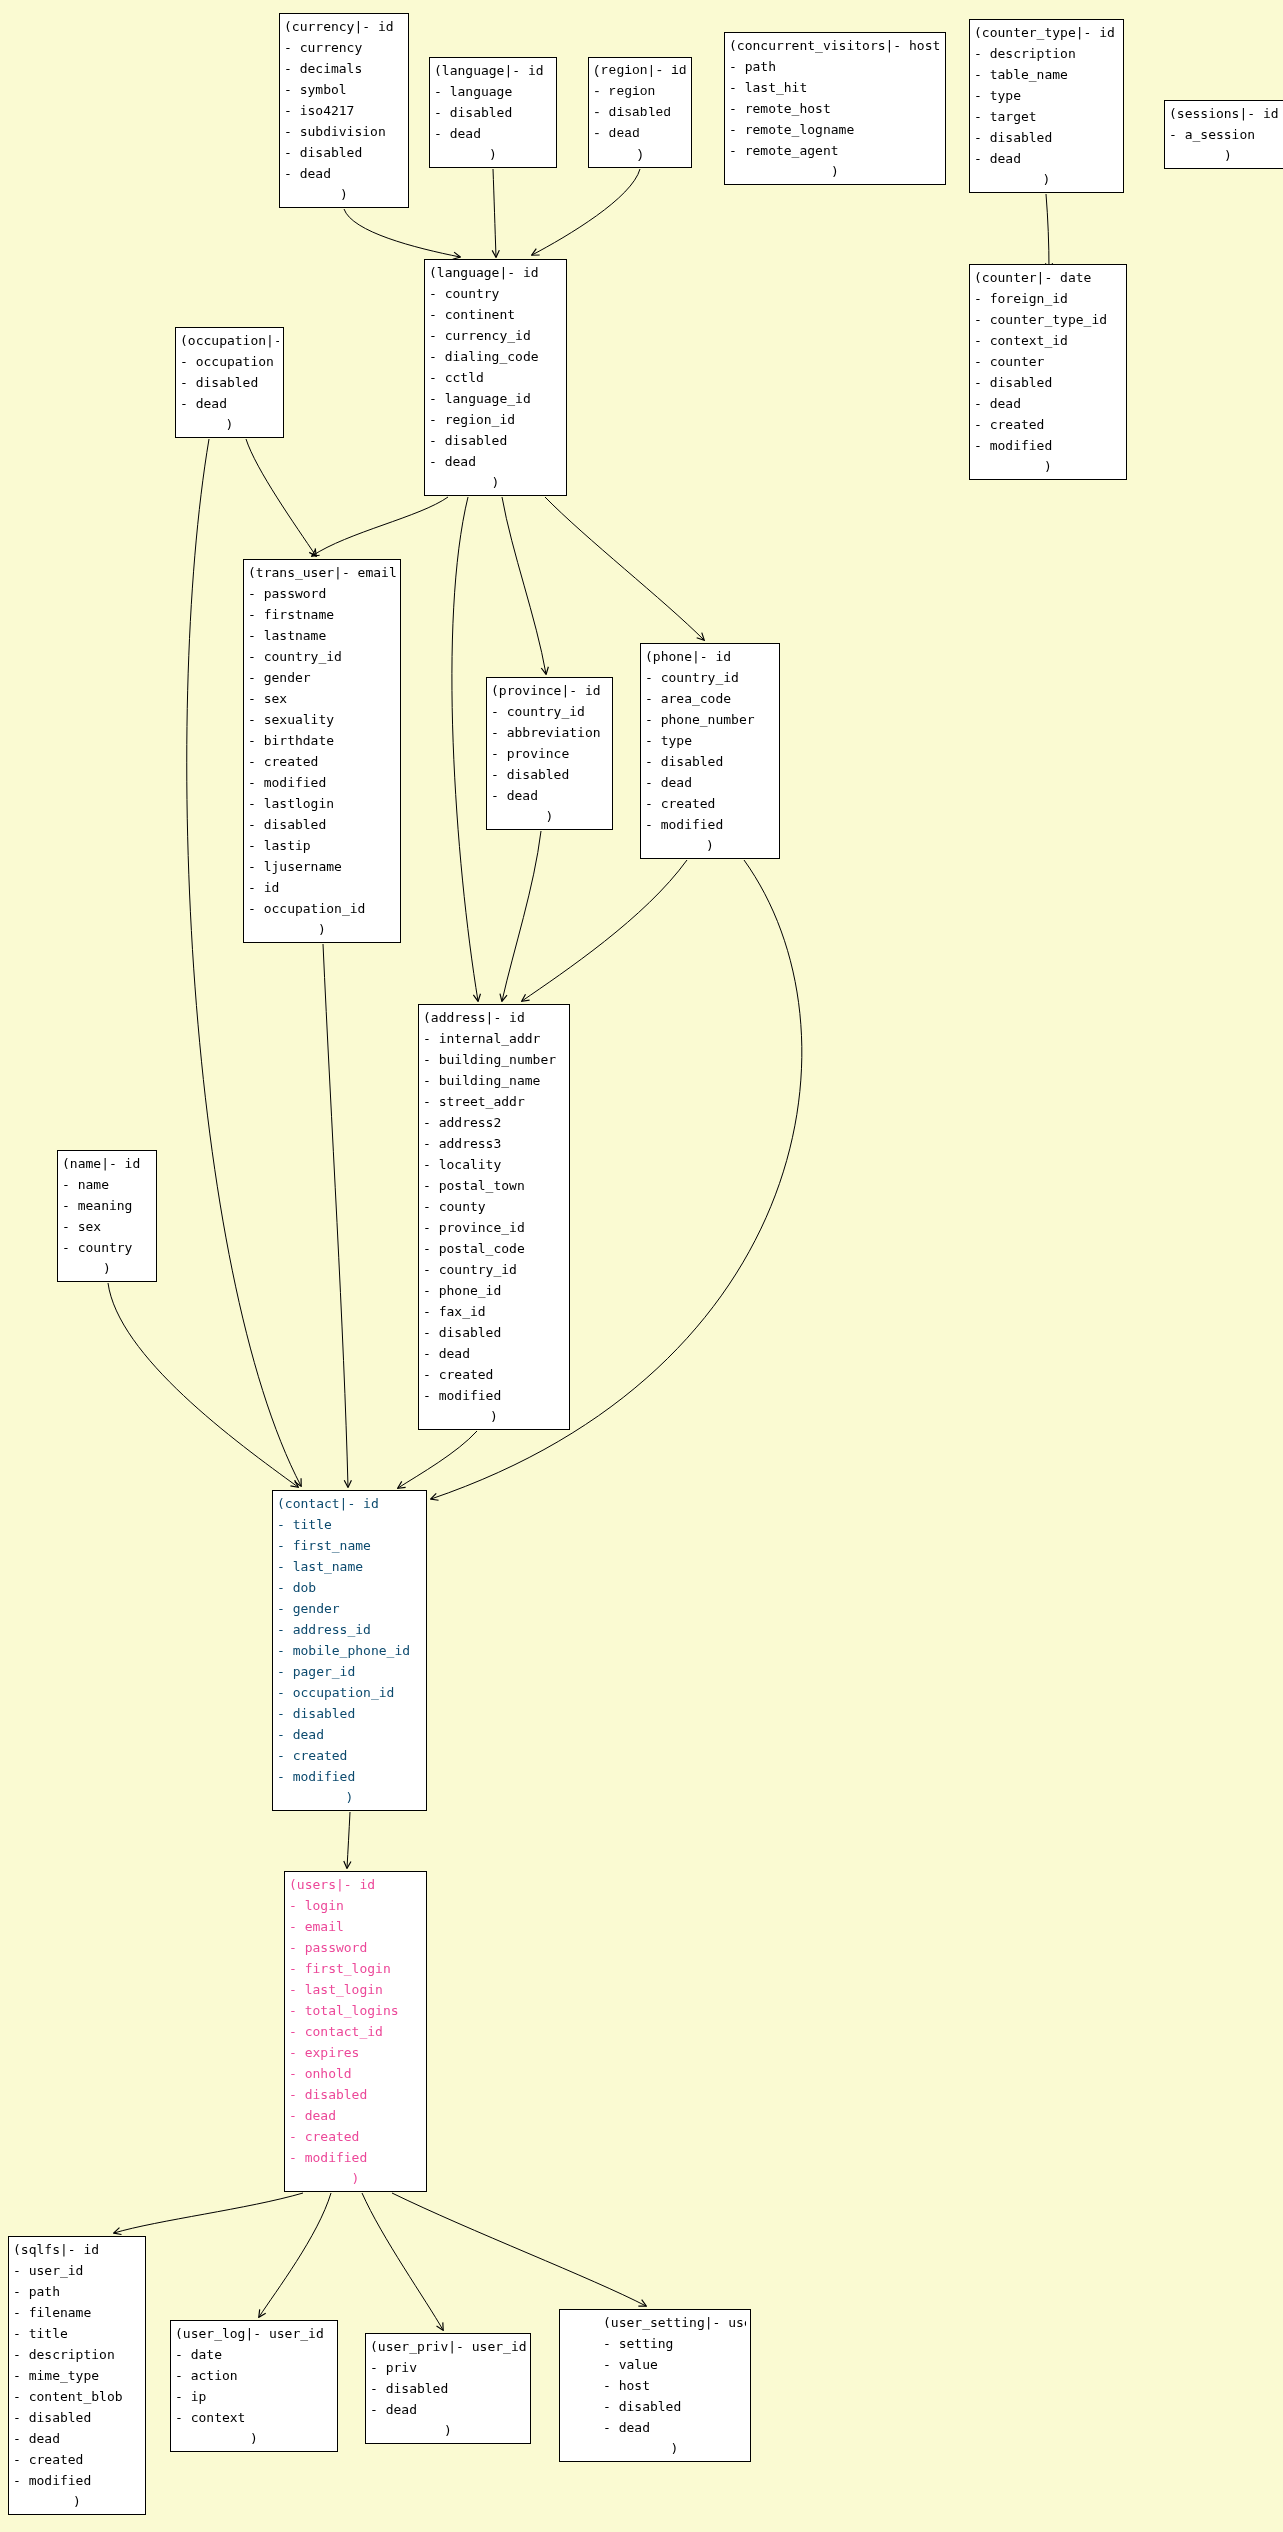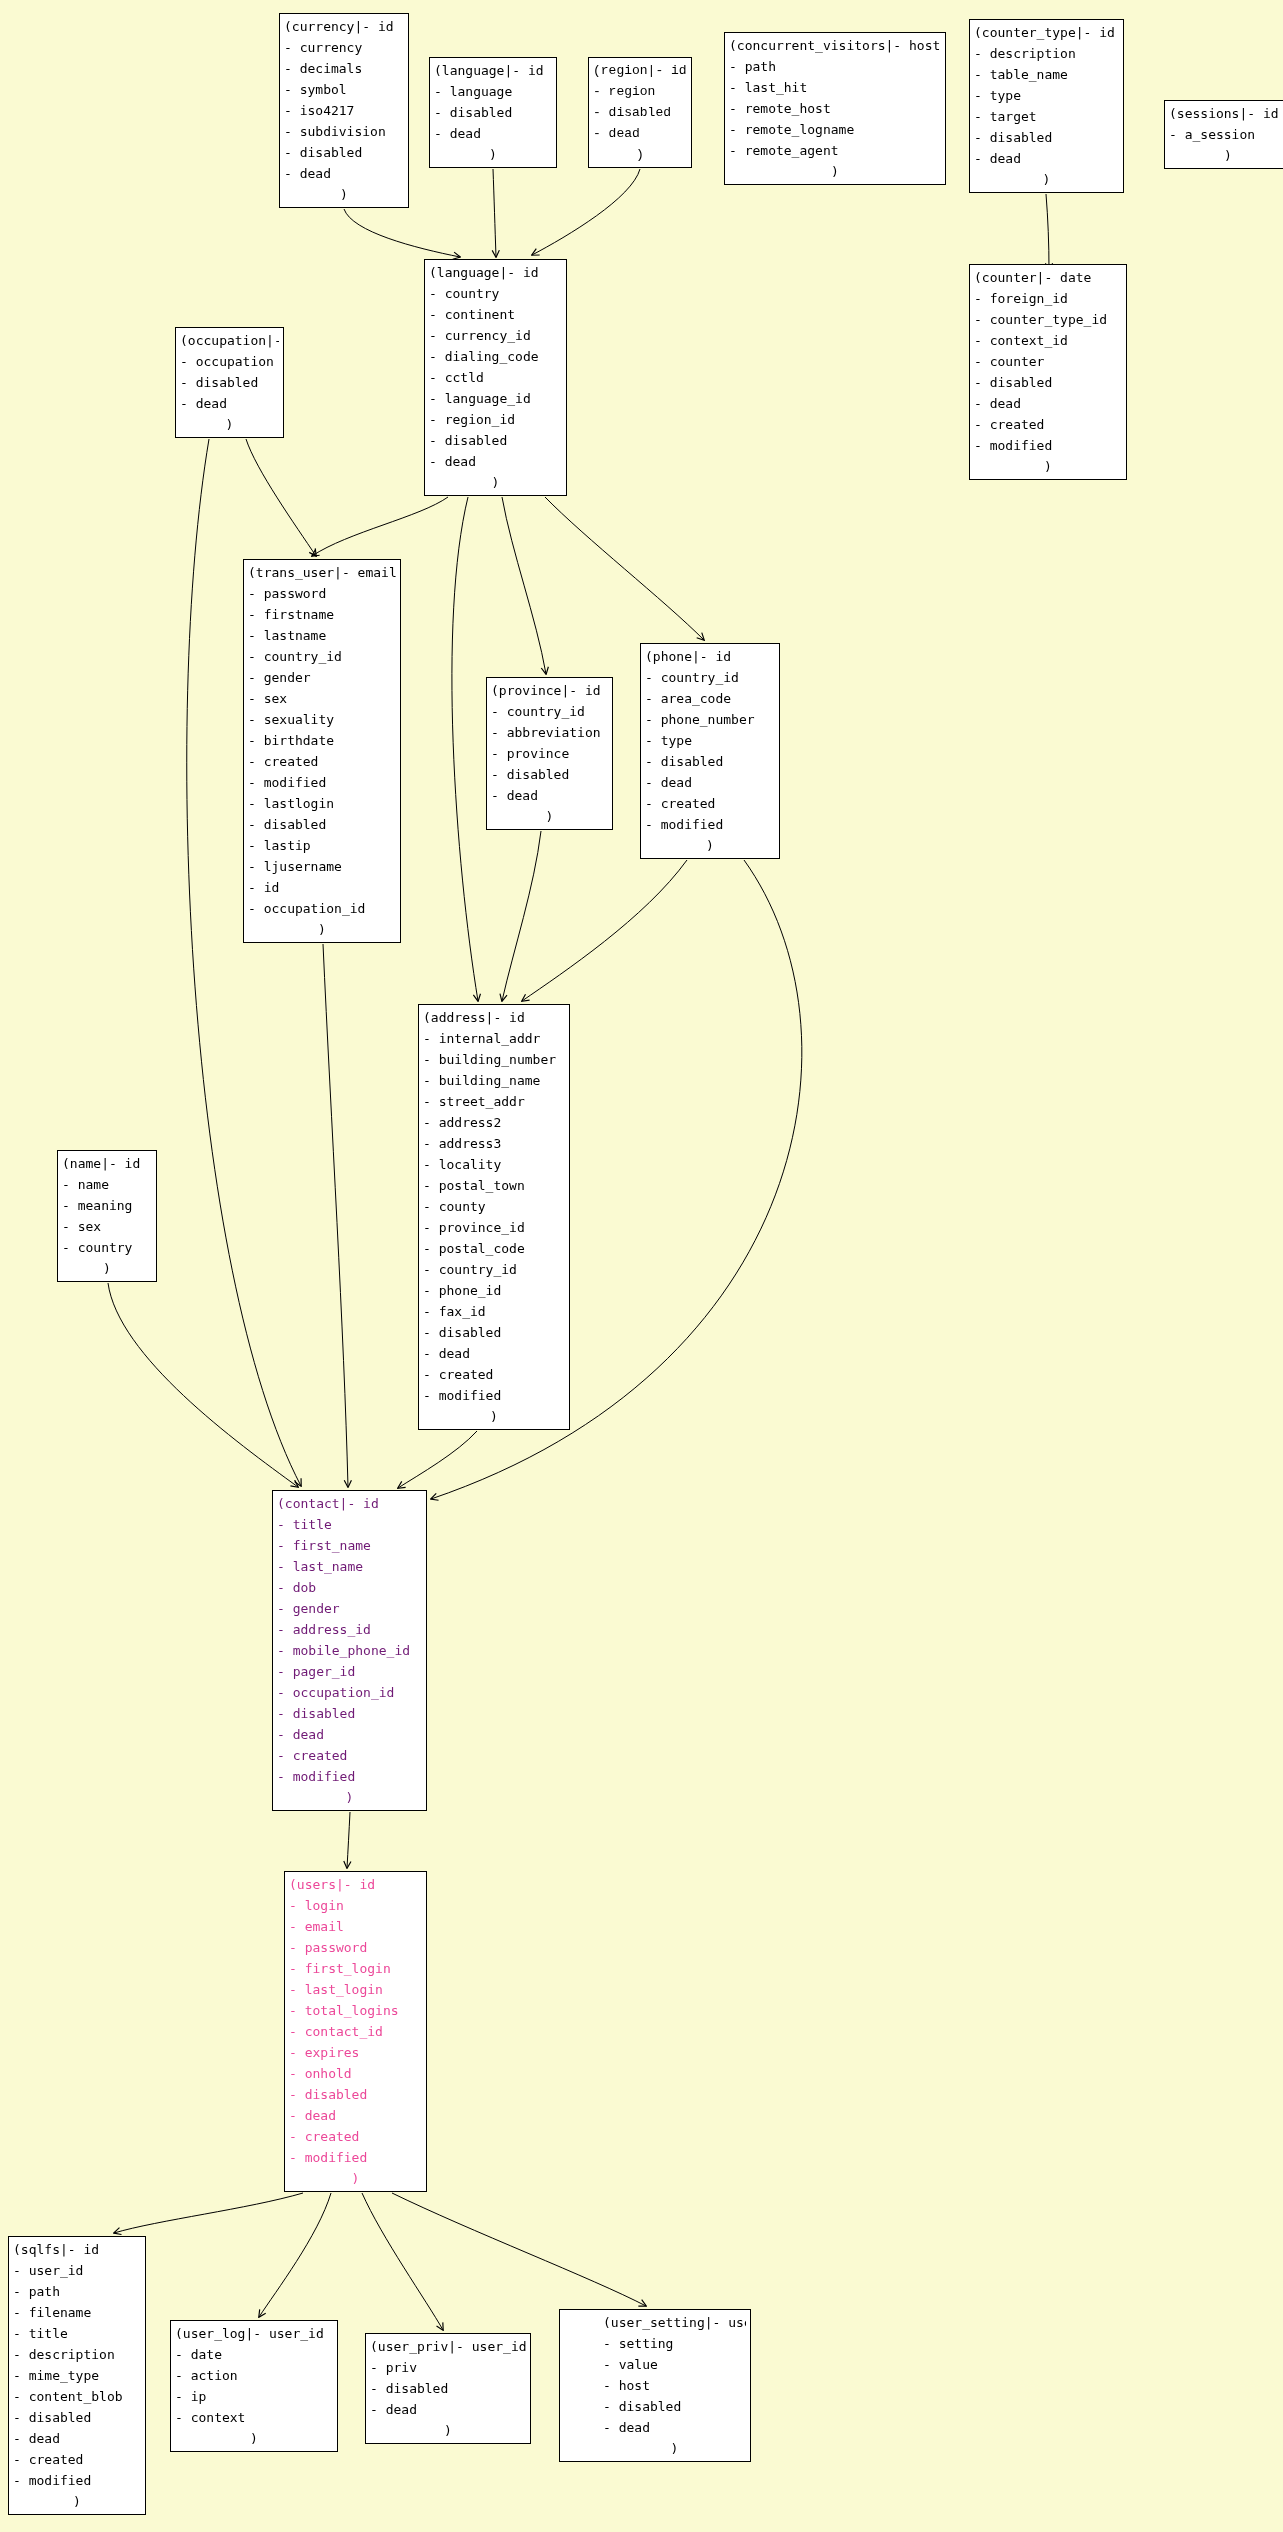--- a/index.html
+++ b/index.html
@@ -205,21 +205,21 @@
       <div class="line ftr">)</div>
     </div>
     <div class="entity" style="left: 57px; top: 1150px; width: 100px; background: rgb(255, 255, 255); border-color: rgb(0, 0, 0); color: rgb(0, 0, 0);">
       <div class="line hdr">(name|- id</div>
       <div class="line fld">- name</div>
       <div class="line fld">- meaning</div>
       <div class="line fld">- sex</div>
       <div class="line fld">- country</div>
       <div class="line ftr">)</div>
     </div>
-    <div class="entity" style="left: 272px; top: 1490px; width: 155px; background: rgb(255, 255, 255); border-color: rgb(0, 0, 0); color: #701a75;">
+    <div class="entity" style="left: 272px; top: 1490px; width: 155px; background: rgb(255, 255, 255); border-color: rgb(0, 0, 0); color: #0c4a6e;">
       <div class="line hdr">(contact|- id</div>
       <div class="line fld">- title</div>
       <div class="line fld">- first_name</div>
       <div class="line fld">- last_name</div>
       <div class="line fld">- dob</div>
       <div class="line fld">- gender</div>
       <div class="line fld">- address_id</div>
       <div class="line fld">- mobile_phone_id</div>
       <div class="line fld">- pager_id</div>
       <div class="line fld">- occupation_id</div>

